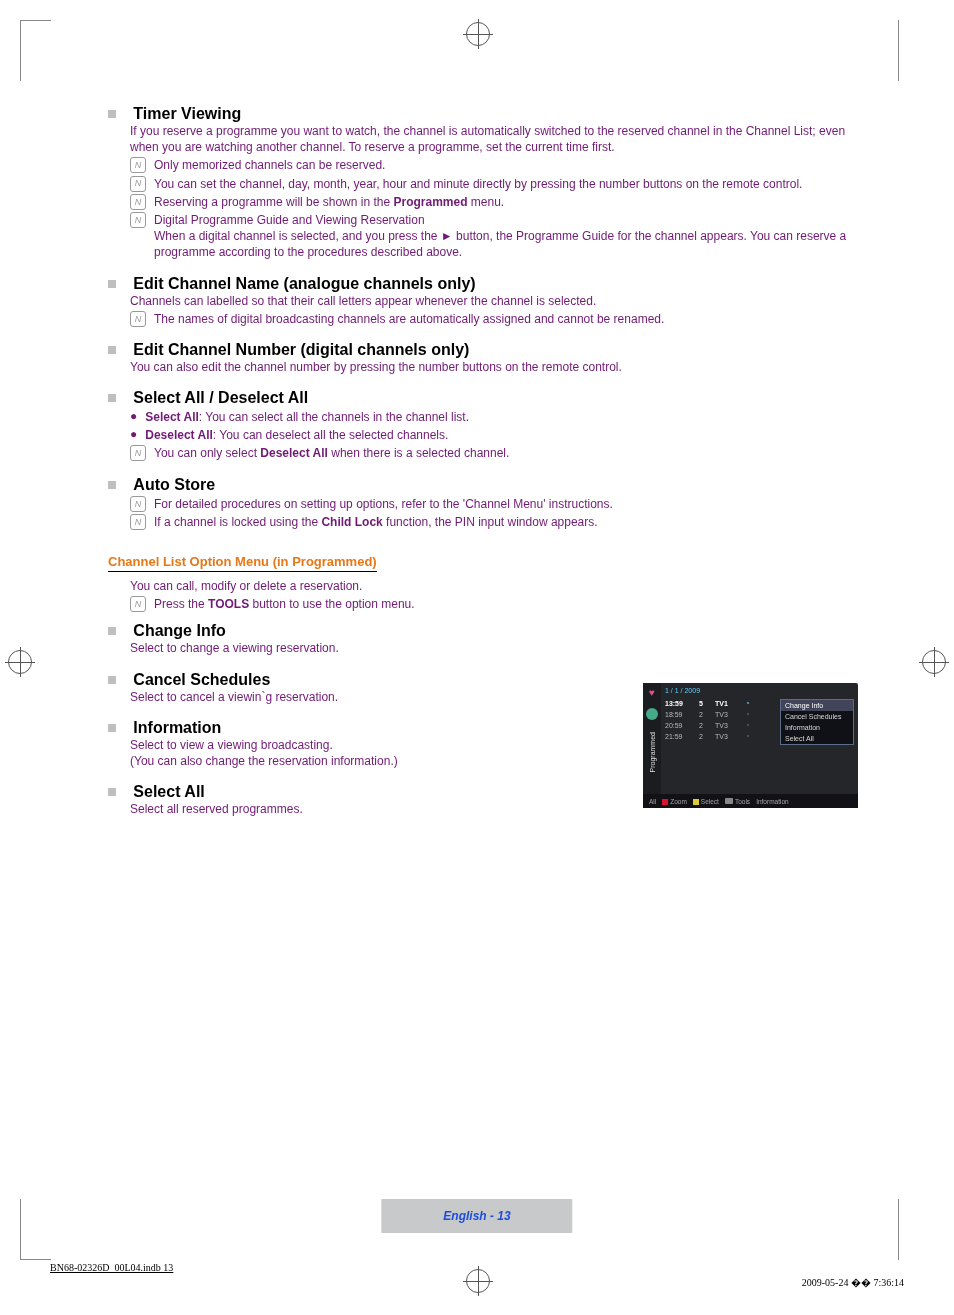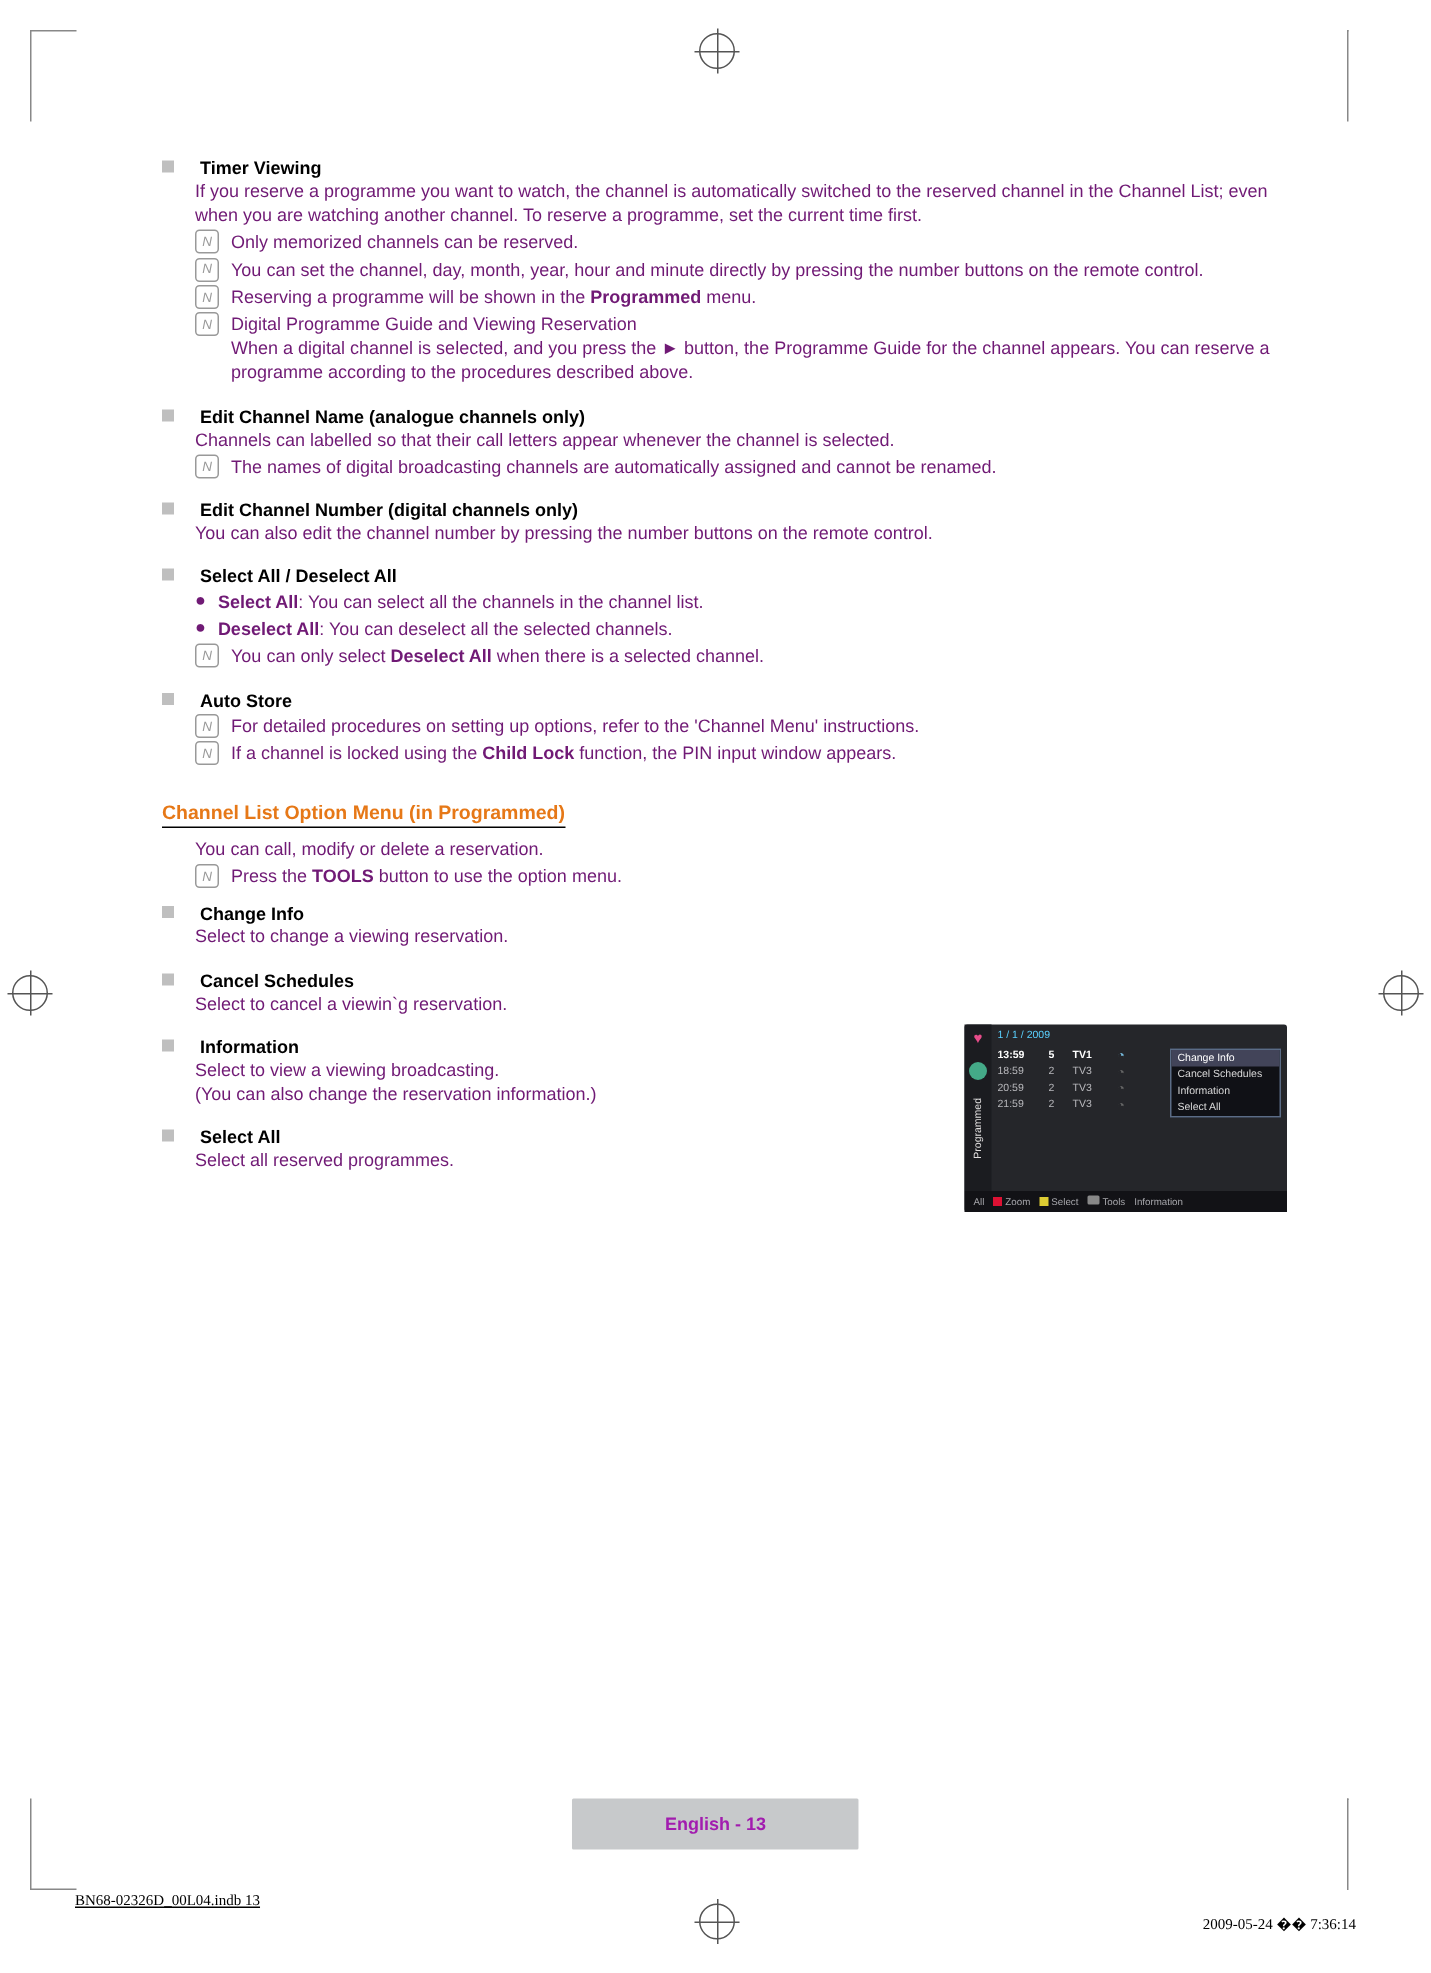--- a/index.html
+++ b/index.html
@@ -60,21 +60,21 @@
     display: inline-block;
     width: 8px;
     height: 8px;
     background: #bfbfbf;
     margin-right: 14px;
     margin-left: 0;
     vertical-align: 1px;
   }
   .sec-title {
     font-weight: bold;
-    font-size: 12px;
+    font-size: 16px;
     display: inline;
   }
   .sec-body {
     margin-left: 22px;
     line-height: 1.35;
     font-size: 12px;
     color: #701a75;
   }
   .note-row {
     display: flex;
@@ -168,22 +168,23 @@
 
   .page-num-box {
     position:absolute;
     bottom: 82px;
     left: 50%;
     transform: translateX(-50%);
     background: #c7c9cb;
     padding: 10px 62px;
     font-weight: bold;
     font-size: 12px;
-    color:#a21caf;
+    color:#1d4ed8;
     border-radius:1px;
+    font-style:italic;
   }
   .footer-left {
     position:absolute;
     bottom: 42px;
     left: 50px;
     font-size: 10px;
     color:#000;
     font-family: "Times New Roman", serif;
     text-decoration: underline;
   }

